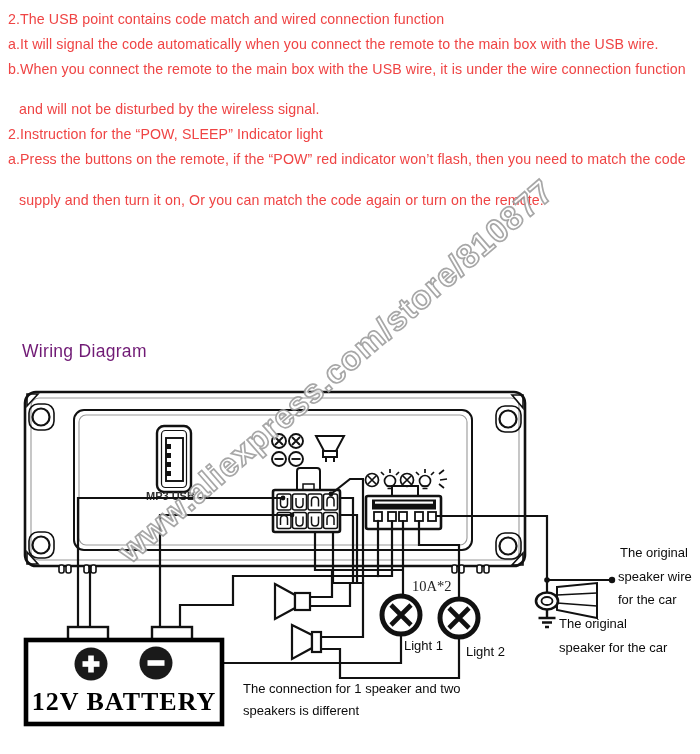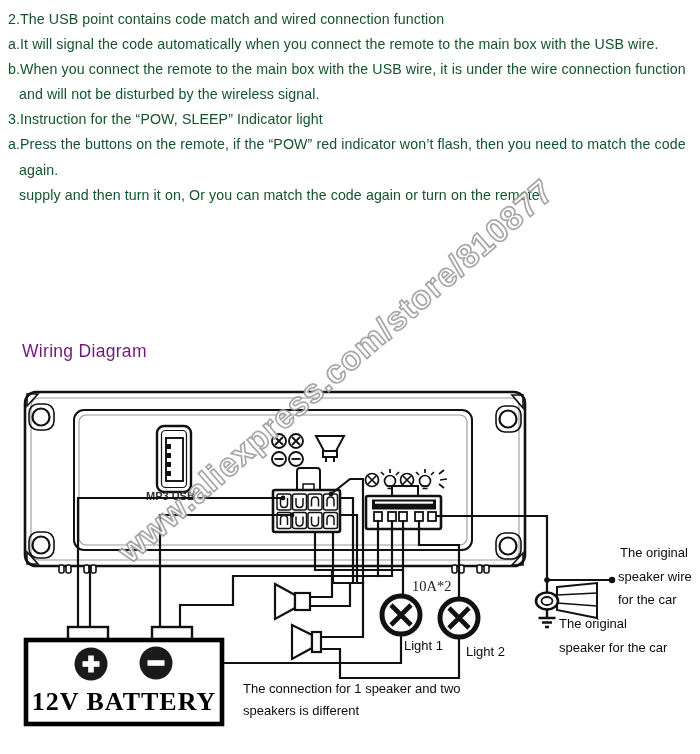--- a/index.html
+++ b/index.html
@@ -3,25 +3,25 @@
 <meta charset="utf-8">
 <style>
   html,body{margin:0;padding:0;}
   body{
     width:700px;height:754px;position:relative;overflow:hidden;
     background:#ffffff;color:#111;
     font-family:"Liberation Sans", sans-serif;
   }
   .instructions{
     position:absolute;top:7px;left:8px;width:686px;
-    font-size:14.2px;line-height:25.1px;color:#14532d;
+    font-size:14.2px;line-height:25.1px;color:#ef4444;
     letter-spacing:0.1px;
   }
   .instructions .line{white-space:nowrap;}
-  .instructions .cont{padding-left:11px;}
+  .instructions .cont{padding-left:11px;margin-top:15px;}
   .wiring-heading{
     position:absolute;left:22px;top:341px;
     font-size:17.5px;color:#701a75;letter-spacing:0.3px;
   }
   .diagram{position:absolute;left:0;top:360px;}
   .watermark{
     position:absolute;left:30px;top:352px;width:612px;text-align:center;
     font-weight:bold;font-size:33px;letter-spacing:1px;
     color:#ffffff;-webkit-text-stroke:1.7px #9b9b9b;
     transform:rotate(-41deg);transform-origin:50% 50%;
@@ -38,23 +38,22 @@
   .usb-lbl{font-family:"Liberation Sans",sans-serif;font-size:11px;font-weight:bold;fill:#333;}
 </style>
 </head>
 <body>
 
 <div class="instructions">
   <div class="line">2.The USB point contains code match and wired connection function</div>
   <div class="line">a.It will signal the code automatically when you connect the remote to the main box with the USB wire.</div>
   <div class="line">b.When you connect the remote to the main box with the USB wire, it is under the wire connection function</div>
   <div class="line cont">and will not be disturbed by the wireless signal.</div>
-  <div class="line">3.Instruction for the “POW, SLEEP” Indicator light</div>
+  <div class="line">2.Instruction for the “POW, SLEEP” Indicator light</div>
   <div class="line">a.Press the buttons on the remote, if the “POW” red indicator won’t flash, then you need to match the code</div>
-  <div class="line cont">again.</div>
   <div class="line cont">supply and then turn it on, Or you can match the code again or turn on the remote.</div>
 </div>
 
 <div class="wiring-heading">Wiring Diagram</div>
 
 <svg class="diagram" width="700" height="394" viewBox="0 0 700 394">
 
   <g>
     <rect x="25" y="32" width="500" height="174" rx="11" class="outline" style="stroke-width:2.6"></rect>
     <rect x="31" y="38" width="488" height="162" rx="8" class="outline-lt"></rect>

